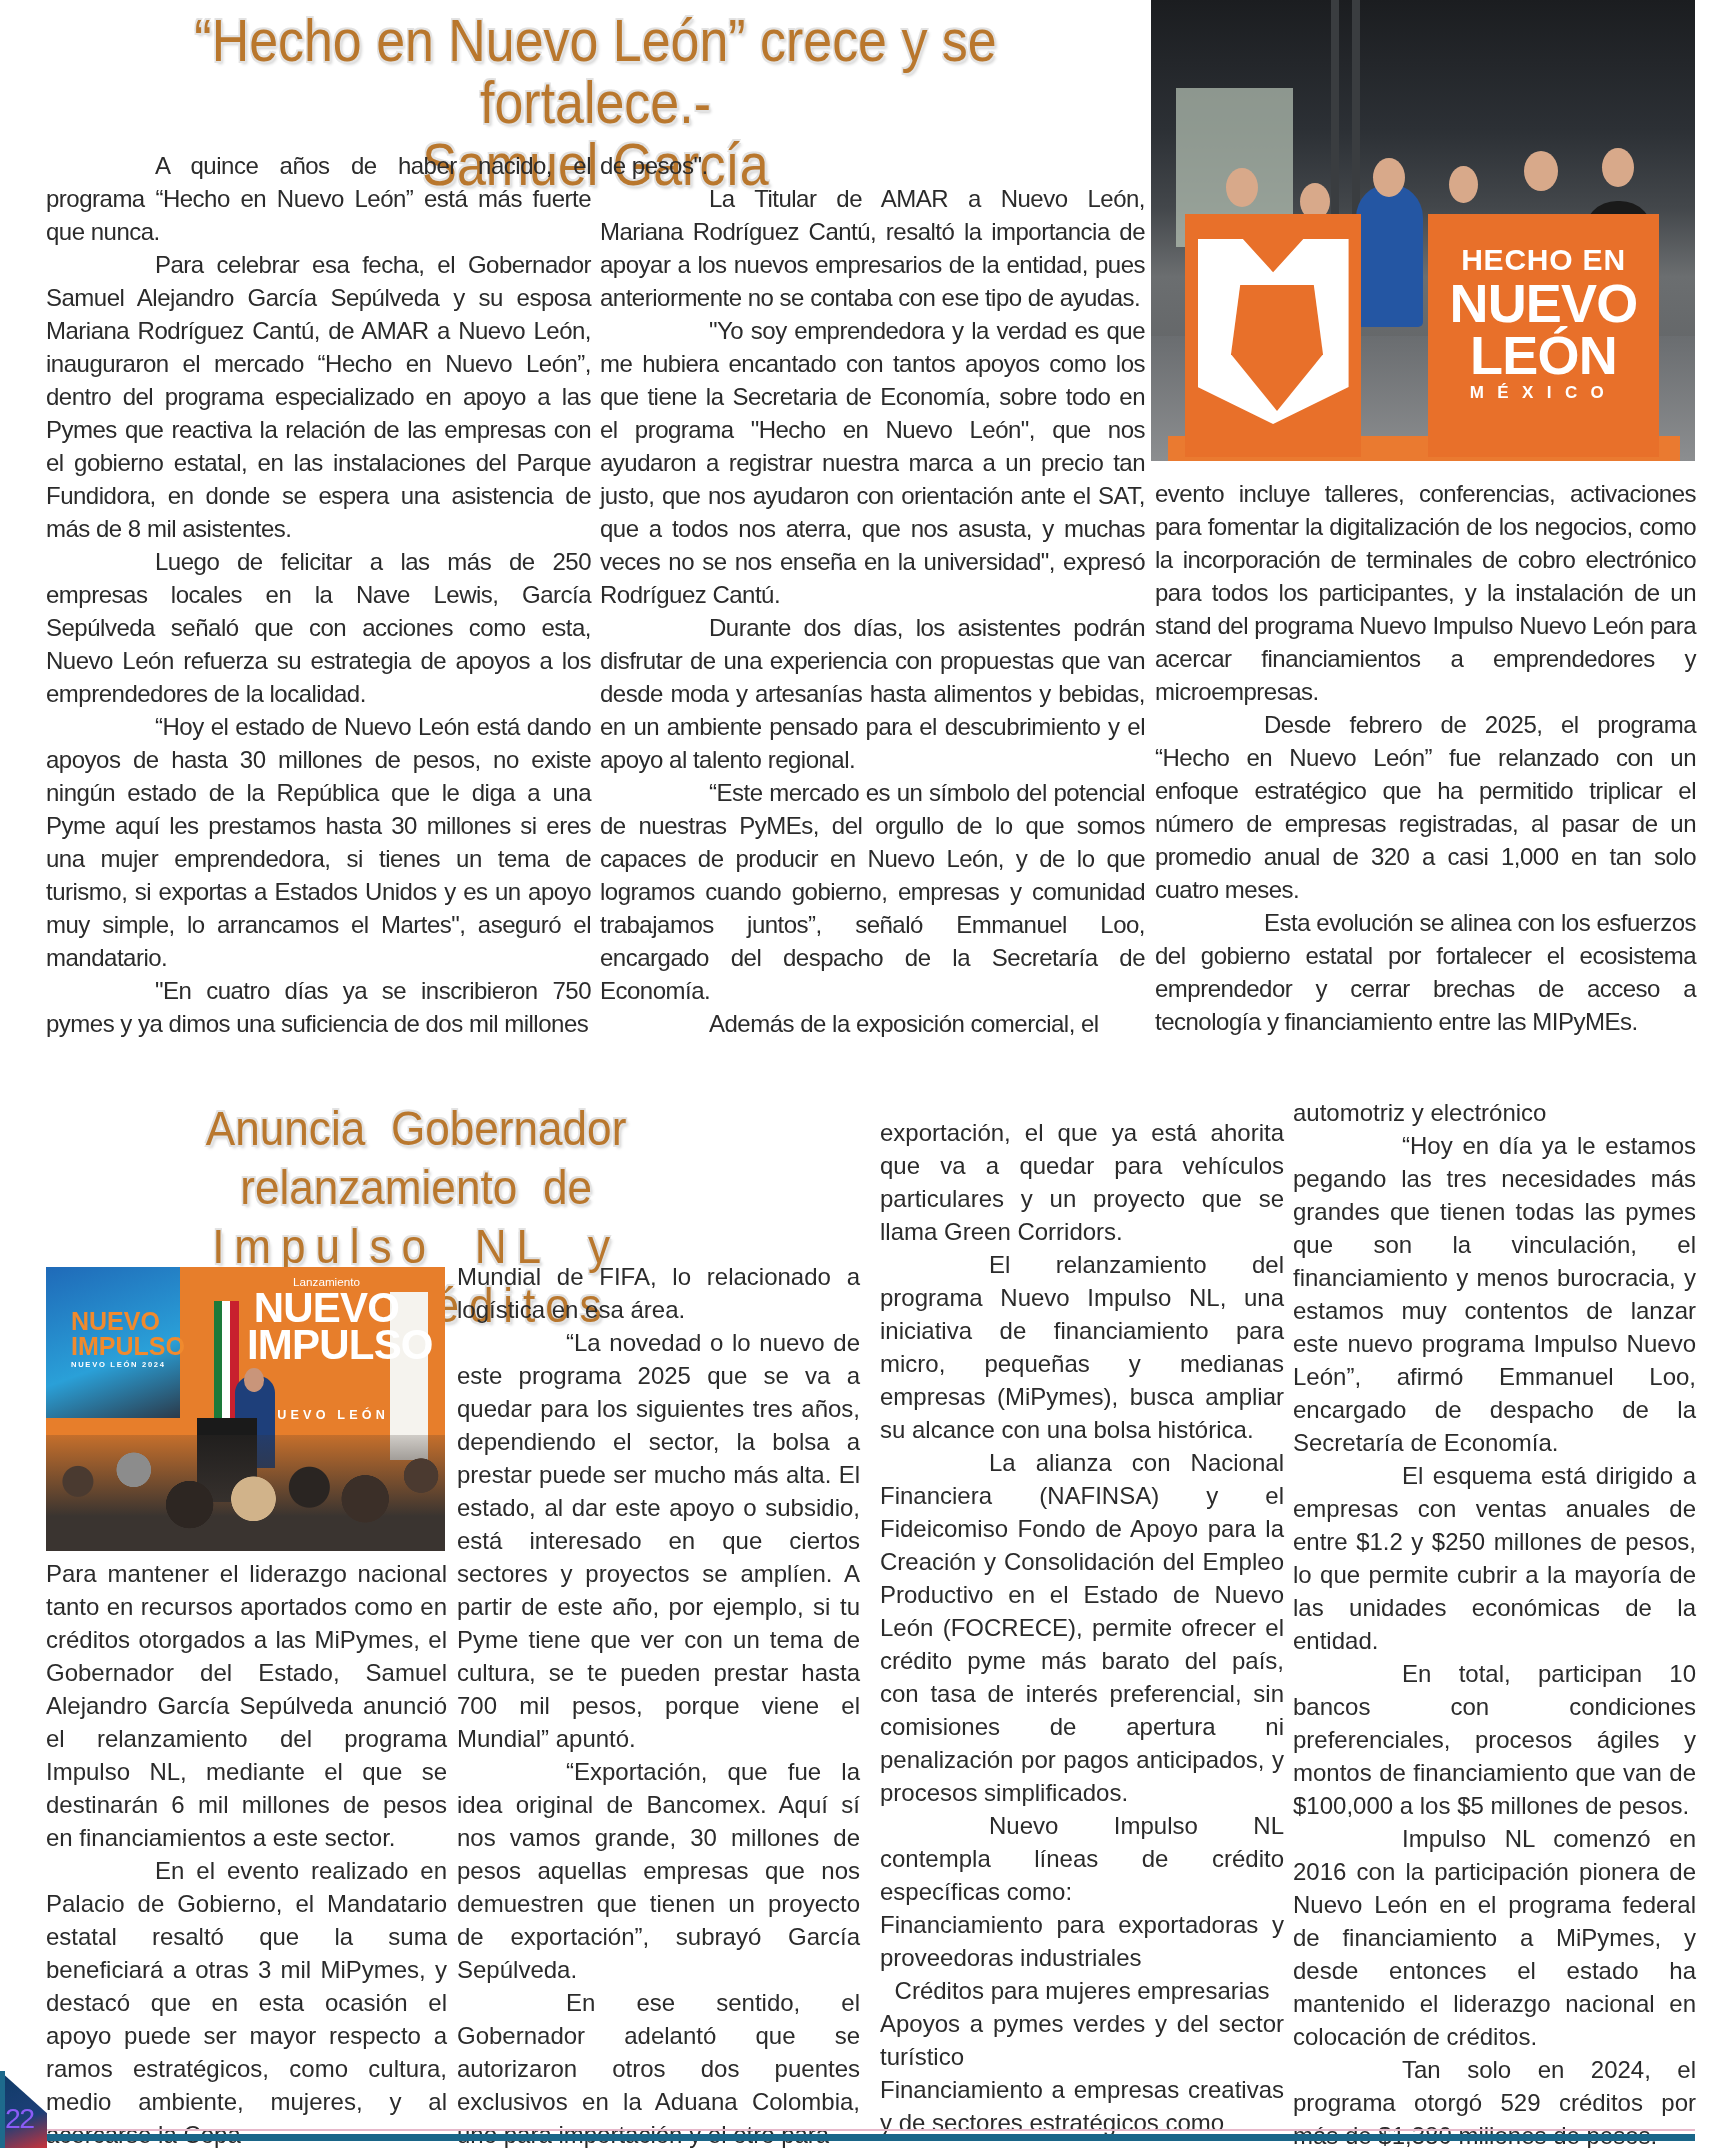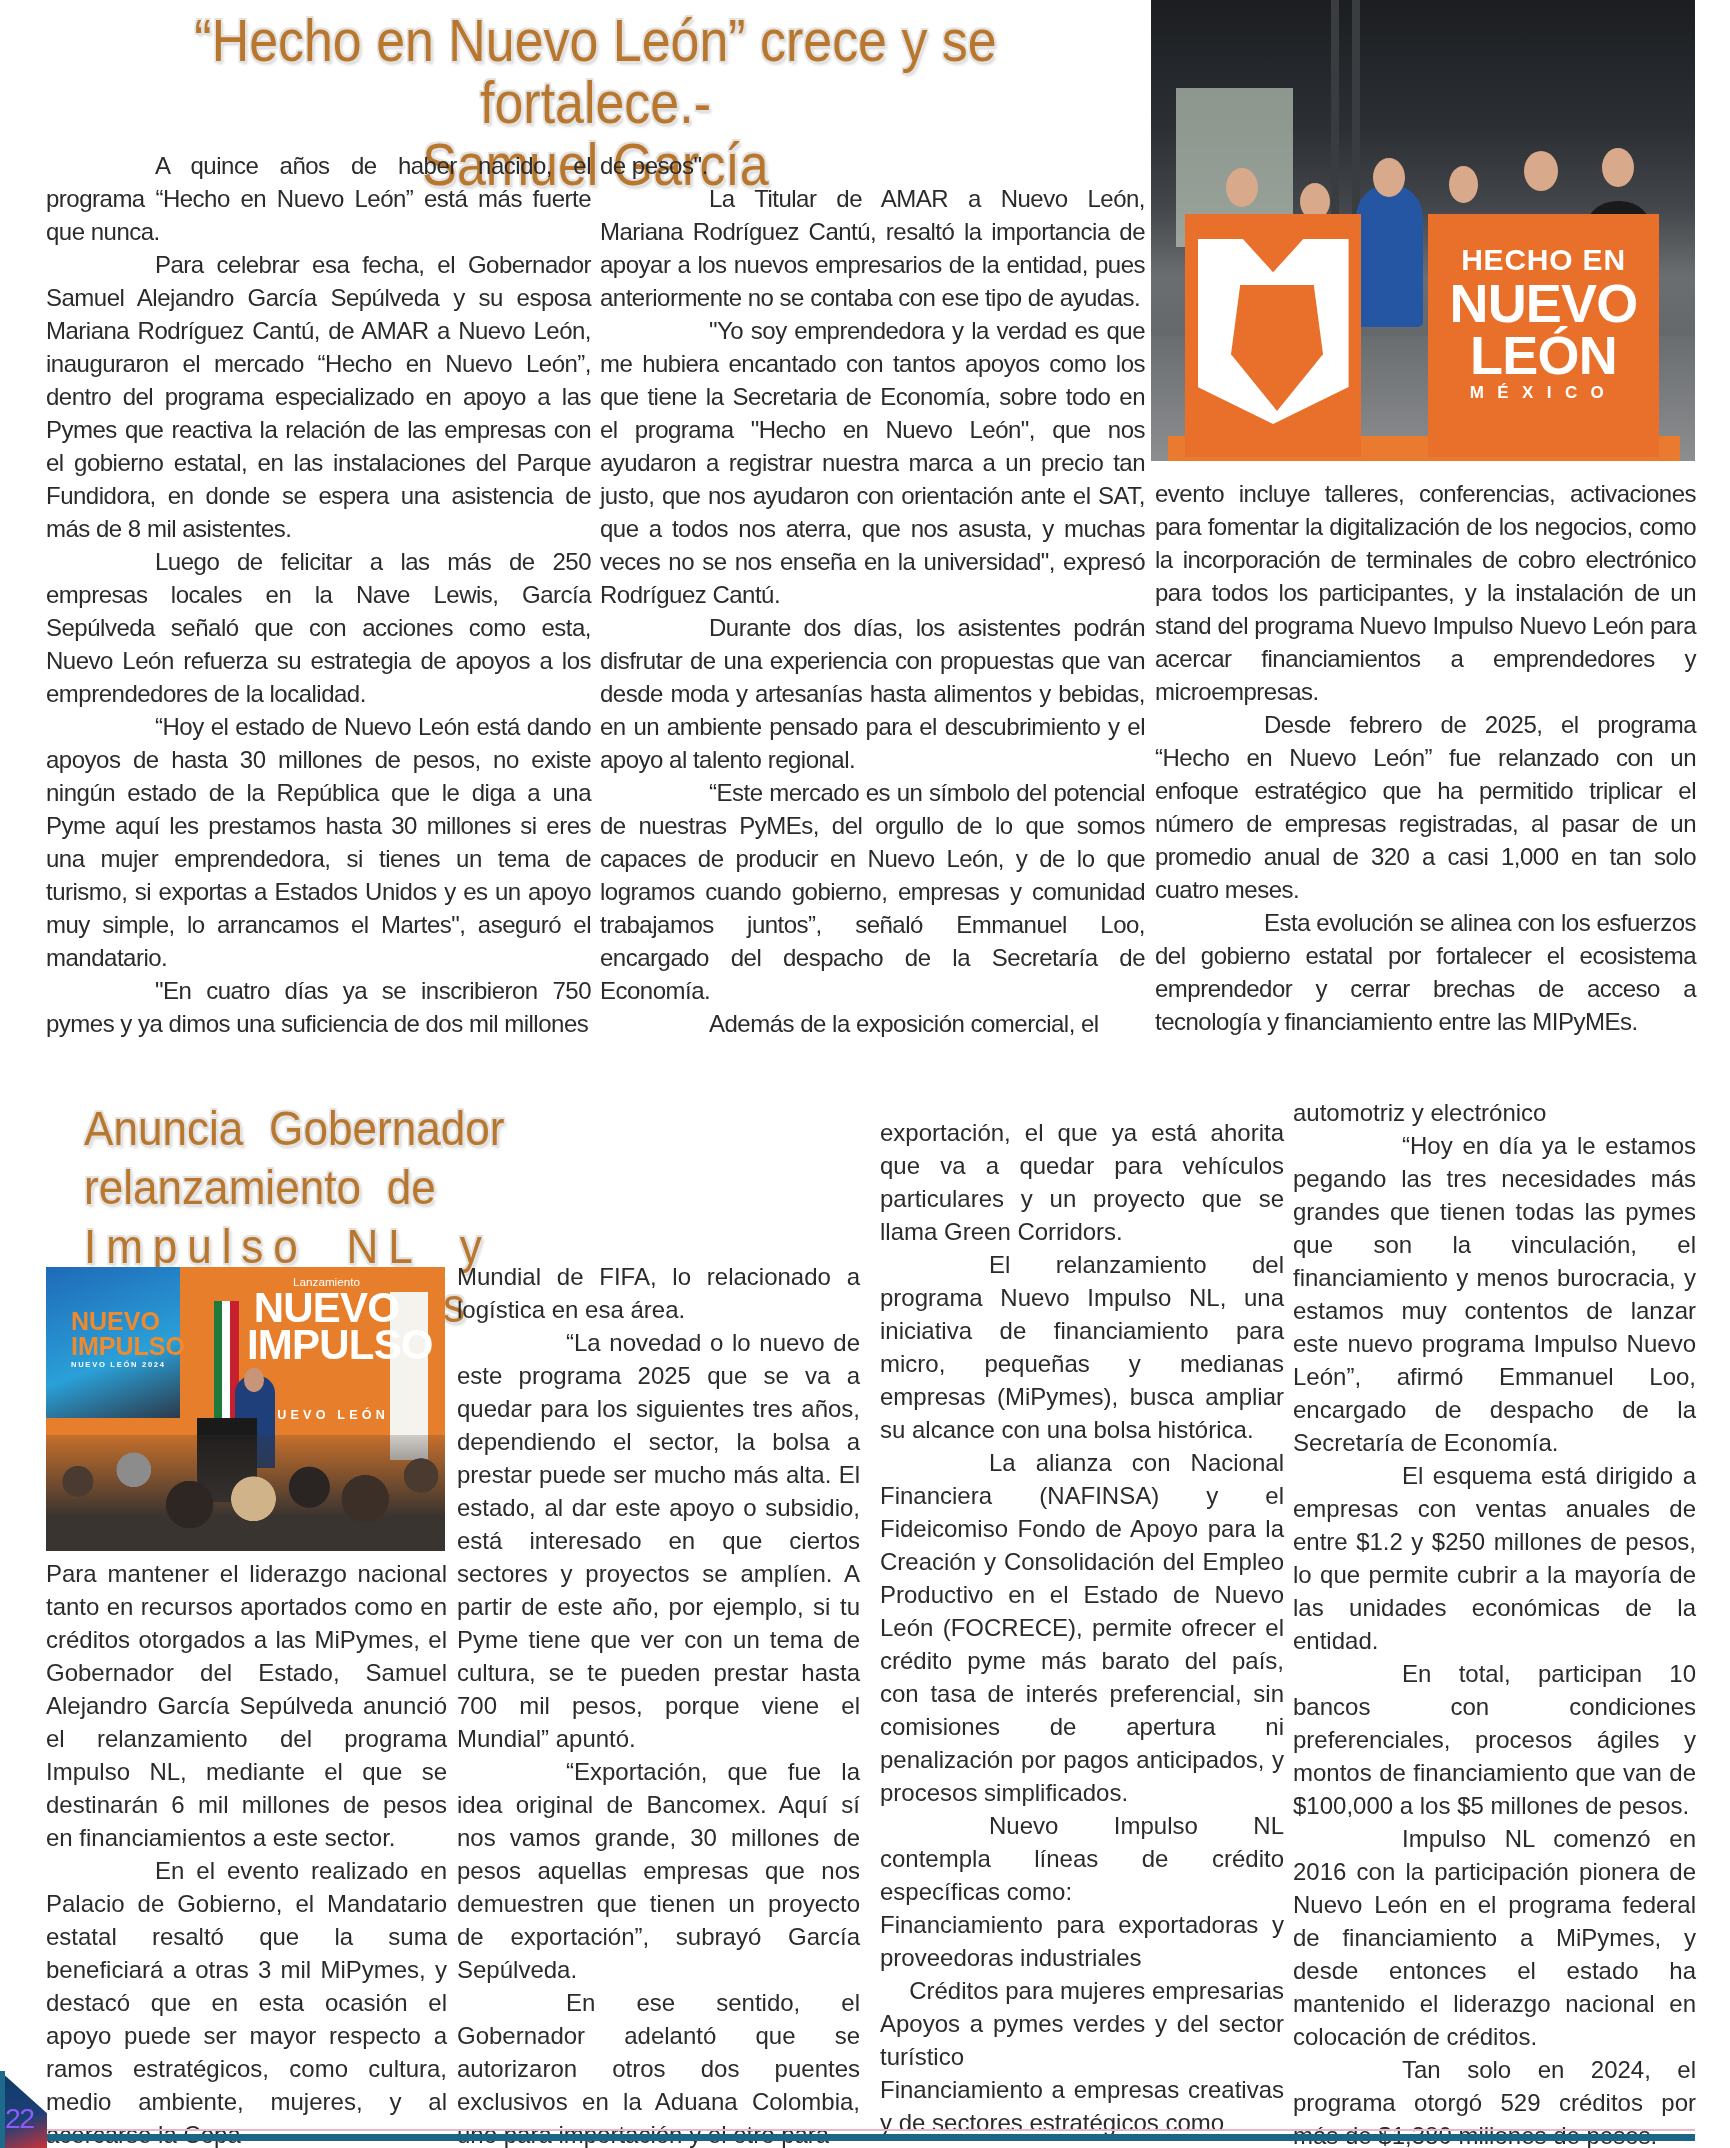--- a/index.html
+++ b/index.html
@@ -4,21 +4,21 @@
 <style>
   html, body { margin:0; padding:0; }
   body { width:1730px; height:2148px; position:relative; background:#ffffff; overflow:hidden;
          font-family:"Liberation Sans", sans-serif; color:#2b2b2b; }
   .title {
     position:absolute; text-align:center; color:#B9772D; font-family:"Liberation Sans", sans-serif;
     text-shadow: 0 0 1.7px #dcdcdc, 1.7px 1.7px 0 #e3e3e3, -1.7px -1.7px 0 #e3e3e3, 1.7px -1.7px 0 #e3e3e3, -1.7px 1.7px 0 #e3e3e3, 2.5px 2.5px 3.4px #cfcfcf;
     transform-origin: left top;
   }
   .t1 { left:92px; top:10px; width:1007px; font-size:59px; line-height:62px; transform: scaleX(0.88); transform-origin:center top; }
-  .t2 { left:84px; top:1099px; width:738px; font-size:49px; line-height:59px; text-align:left; }
+  .t2 { left:84px; top:1099px; width:738px; font-size:49px; line-height:59px; text-align:center; }
   .t2 .l1 { display:block; word-spacing:15px; transform: scaleX(0.9); transform-origin:left; }
   .t2 .l2 { display:block; letter-spacing:11px; word-spacing:18.5px; transform: scaleX(0.9); transform-origin:left; }
 
   .col { position:absolute; font-size:24px; line-height:33px; text-align:justify; }
   .col p { margin:0; text-indent:109px; }
   .col p.noindent { text-indent:0; }
   .top-col { font-stretch:condensed; letter-spacing:-0.5px; }
   .bot-col { letter-spacing:0; }
 
   .photo { position:absolute; overflow:hidden; }
@@ -175,21 +175,21 @@
   <p>“Exportación, que fue la idea original de Bancomex. Aquí sí nos vamos grande, 30 millones de pesos aquellas empresas que nos demuestren que tienen un proyecto de exportación”, subrayó García Sepúlveda.</p>
   <p>En ese sentido, el Gobernador adelantó que se autorizaron otros dos puentes exclusivos en la Aduana Colombia, uno para importación y el otro para</p>
 </div>
 
 <div class="col bot-col" style="left:880px; top:1096px; width:404px;margin-top:20px;">
   <p class="noindent">exportación, el que ya está ahorita que va a quedar para vehículos particulares y un proyecto que se llama Green Corridors.</p>
   <p>El relanzamiento del programa Nuevo Impulso NL, una iniciativa de financiamiento para micro, pequeñas y medianas empresas (MiPymes), busca ampliar su alcance con una bolsa histórica.</p>
   <p>La alianza con Nacional Financiera (NAFINSA) y el Fideicomiso Fondo de Apoyo para la Creación y Consolidación del Empleo Productivo en el Estado de Nuevo León  (FOCRECE), permite ofrecer el crédito pyme más barato del país, con tasa de interés preferencial, sin comisiones de apertura ni penalización por pagos anticipados, y procesos simplificados.</p>
   <p>Nuevo Impulso NL contempla líneas de crédito específicas como:</p>
   <p class="noindent">Financiamiento para exportadoras y proveedoras industriales</p>
-  <p class="noindent" style="text-align:right">Créditos para mujeres empresarias</p>
+  <p class="noindent" style="text-align:center">Créditos para mujeres empresarias</p>
   <p class="noindent">Apoyos a pymes verdes y del sector turístico</p>
   <p class="noindent">Financiamiento a empresas creativas y de sectores estratégicos como</p>
 </div>
 
 <div class="col bot-col" style="left:1293px; top:1096px; width:403px;">
   <p class="noindent">automotriz y electrónico</p>
   <p>“Hoy en día ya le estamos pegando las tres necesidades más grandes que tienen todas las pymes que son la vinculación, el financiamiento y menos burocracia, y estamos muy contentos de lanzar este nuevo programa Impulso Nuevo León”, afirmó Emmanuel Loo, encargado de despacho de la Secretaría de Economía.</p>
   <p>El esquema está dirigido a empresas con ventas anuales de entre $1.2 y $250 millones de pesos, lo que permite cubrir a la mayoría de las unidades económicas de la entidad.</p>
   <p>En total, participan 10 bancos con condiciones preferenciales, procesos ágiles y montos de financiamiento que van de $100,000 a los $5 millones de pesos.</p>
   <p>Impulso NL comenzó en 2016 con la participación pionera de Nuevo León en el programa federal de financiamiento a MiPymes, y desde entonces el estado ha mantenido el liderazgo nacional en colocación de créditos.</p>

